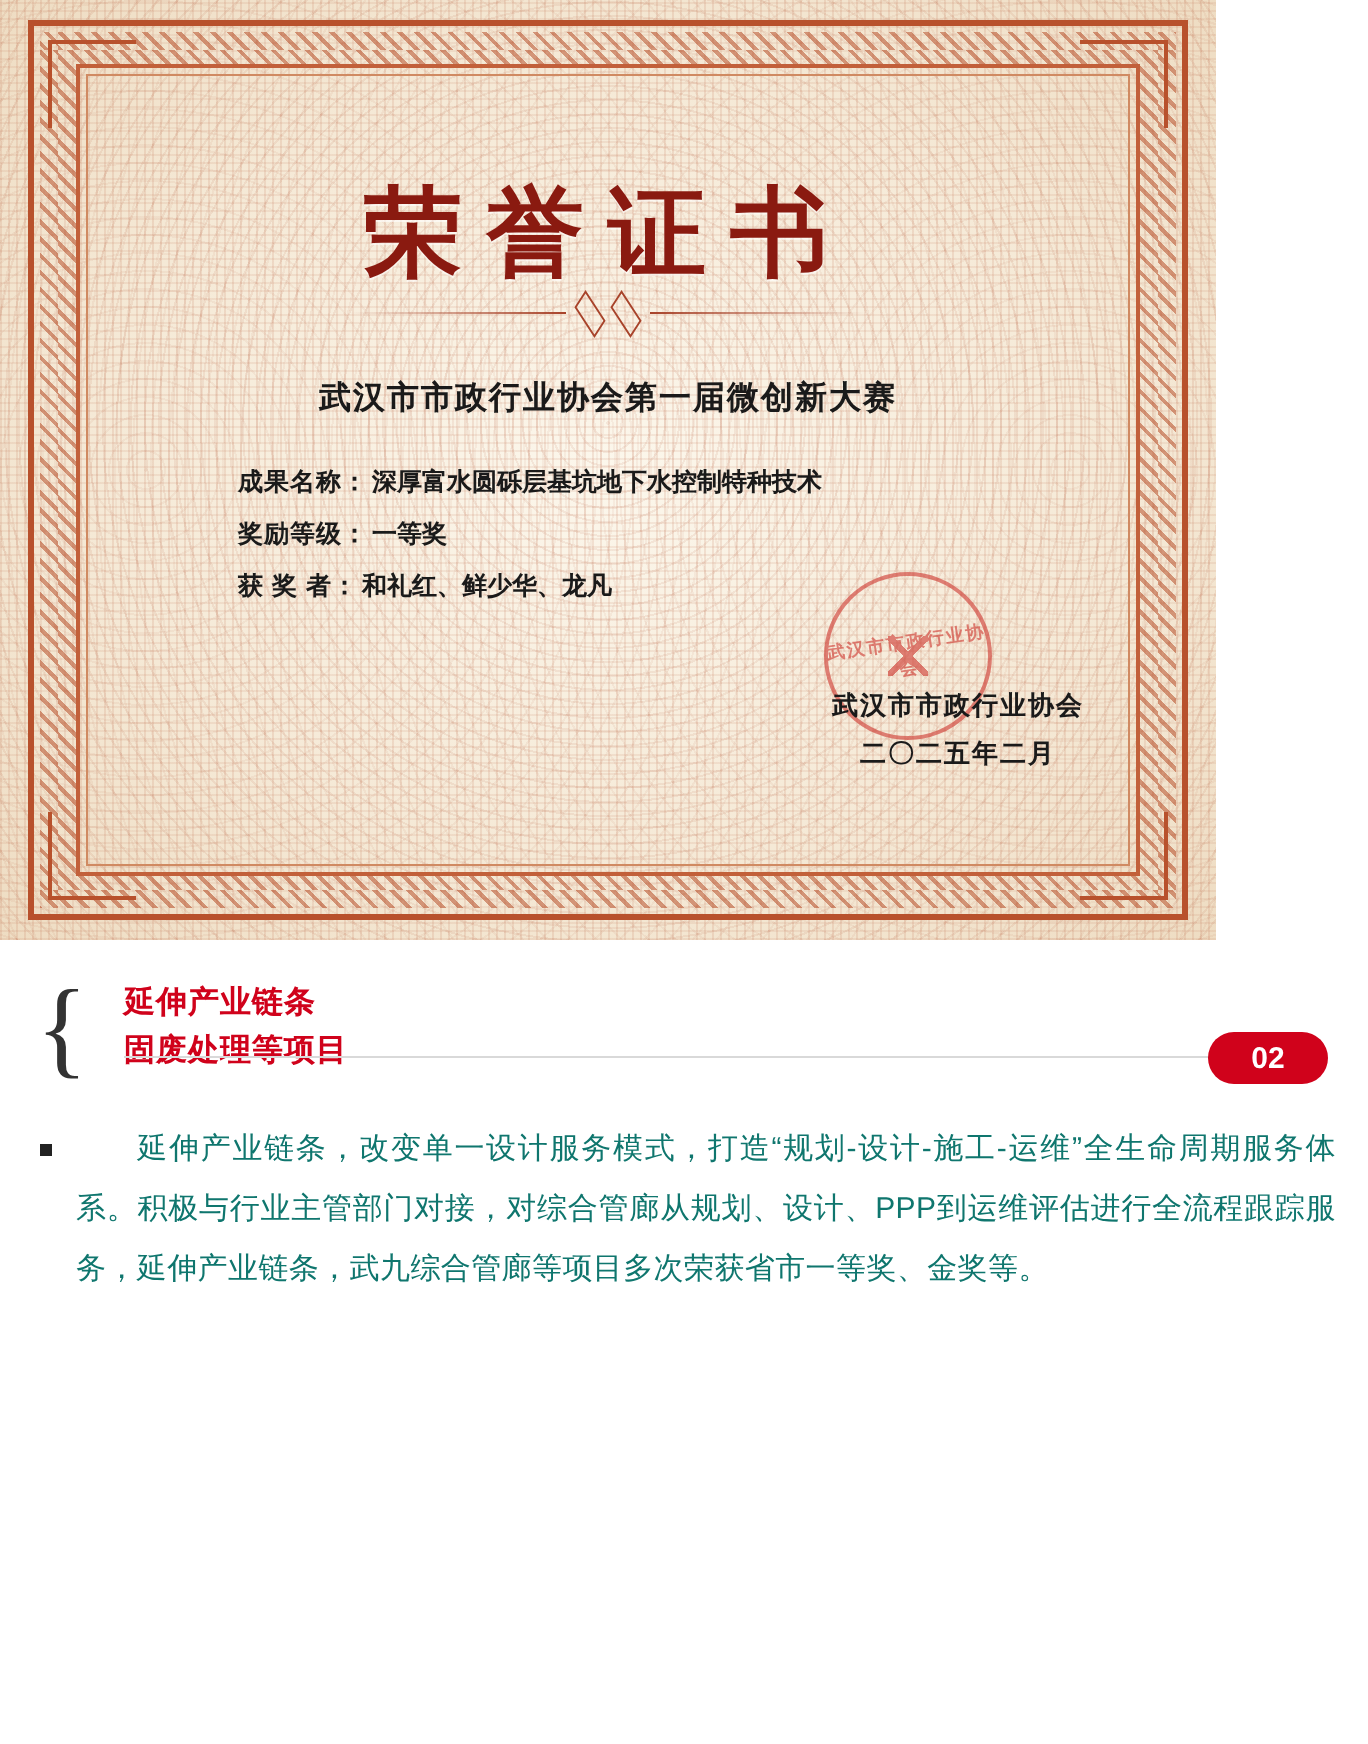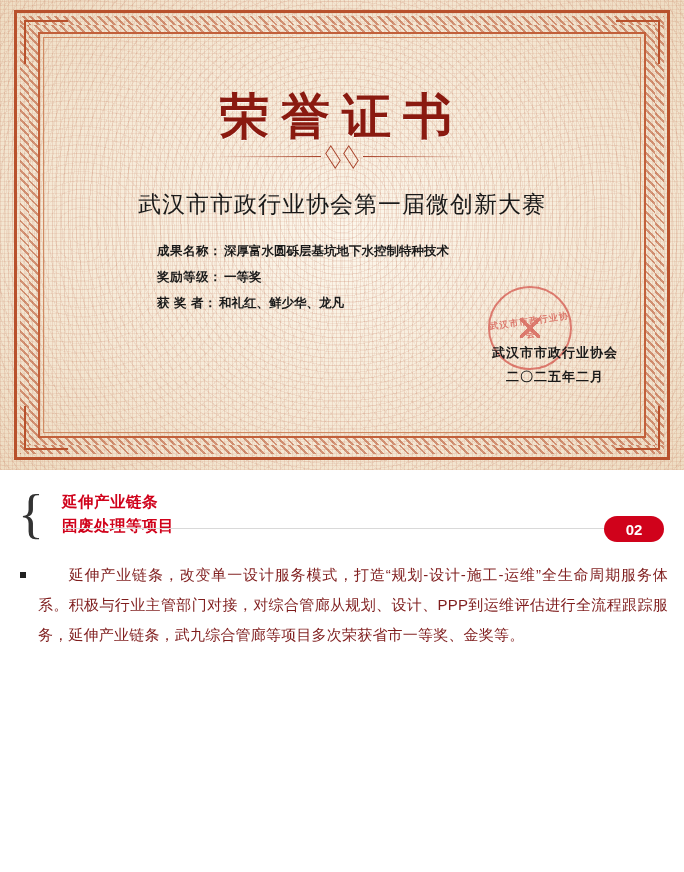--- a/index.html
+++ b/index.html
@@ -7,21 +7,21 @@
     margin: 0; padding: 0;
     width: 684px; height: 872px;
     background: #ffffff;
     font-family: "Liberation Sans", sans-serif;
   }
   .page { width: 684px; height: 872px; position: relative; overflow: hidden; background:#fff; }
 
   
   .cert-wrap {
     position: relative;
-    width: 684px;
+    width: 608px;
     height: 470px;
     background: #86efac;
     overflow: hidden;
   }
   .cert-bg {
     position: absolute; inset: 0;
     background:
       repeating-linear-gradient(90deg, rgba(196,120,90,0.17) 0 1px, rgba(255,255,255,0) 1px 4px),
       repeating-linear-gradient(0deg, rgba(196,120,90,0.13) 0 1px, rgba(255,255,255,0) 1px 4px),
       radial-gradient(ellipse at 50% 50%, #fcf7ec 0%, #f5e9d6 60%, #eedcc2 100%);
@@ -112,22 +112,22 @@
     width: 16px; height: 8px; border: 1px solid #a8432a;
     transform: rotate(45deg) skew(12deg,12deg);
   }
   .divider .dm:before { left: 0; }
   .divider .dm:after { right: 0; }
 
   .cert-heading {
     margin-top: 27px;
     text-align: center;
     font-family: "Liberation Serif", "DejaVu Serif", serif;
-    font-size: 23px;
-    font-weight: normal;
+    font-size: 16px;
+    font-weight: bold;
     letter-spacing: 1px;
     color: #1a1a1a;
   }
 
   .cert-fields {
     margin: 22px auto 0 auto;
     width: 370px;
     font-size: 12.5px;
     color: #1a1a1a;
   }
@@ -217,21 +217,21 @@
     height: 1px;
     background: #d9d9d9;
   }
 
   .para {
     position: relative;
     padding-left: 22px;
     margin: 12px 2px 14px 2px;
     font-size: 15px;
     line-height: 2.0;
-    color: #7f1d1d;
+    color: #0f766e;
     text-align: justify;
     letter-spacing: 0.2px;
   }
   .para .bullet {
     position: absolute;
     left: 4px; top: 12px;
     width: 6px; height: 6px;
     background: #222;
   }
   .para .indent { display: inline-block; width: 2em; }

